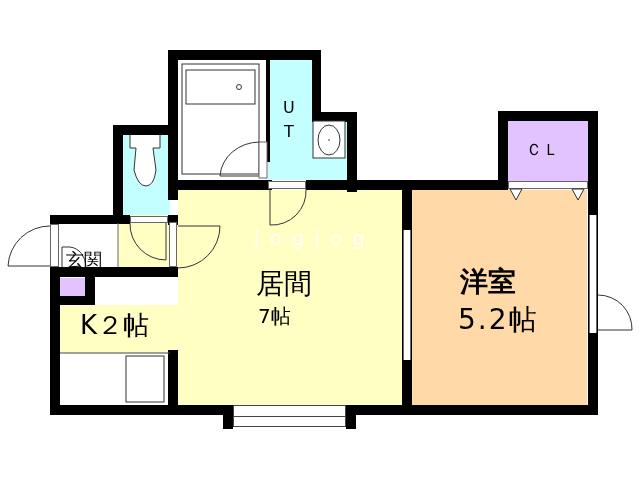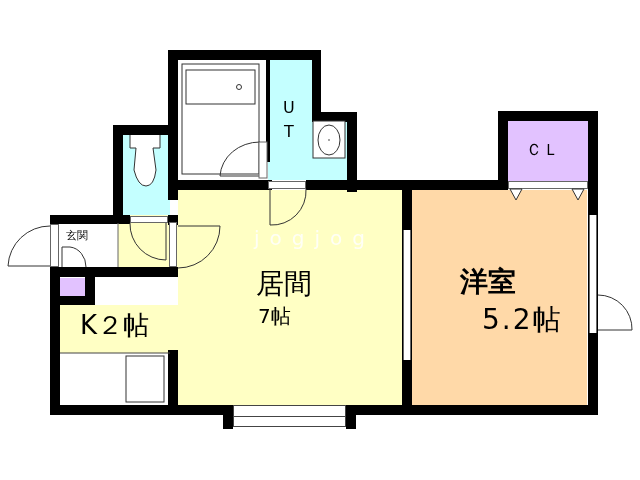--- a/index.html
+++ b/index.html
@@ -94,19 +94,19 @@
 
   <polygon points="510,189 522,189 516,200" fill="#fff" stroke="#333"></polygon>
   <polygon points="572,189 584,189 578,200" fill="#fff" stroke="#333"></polygon>
 
   <path d="M 598 295 A 34 34 0 0 1 632 330 L 598 330" fill="none" stroke="#333"></path>
 </svg>
 
 <div class="lbl" style="left:283px;top:100px;font-size:16px;">U</div>
 <div class="lbl" style="left:284px;top:124px;font-size:16px;">T</div>
 <div class="lbl" style="left:526px;top:142px;font-size:16px;letter-spacing:1px;">ＣＬ</div>
-<div class="lbl" style="left:66px;top:230px;font-size:11px;">玄関</div>
+<div class="lbl" style="left:66px;top:251px;font-size:18px;">玄関</div>
 <div class="lbl" style="left:80px;top:312px;font-size:26px;">K２帖</div>
 <div class="lbl" style="left:256px;top:270px;font-size:28px;">居間</div>
 <div class="lbl" style="left:258px;top:306px;font-size:20px;">7帖</div>
 <div class="lbl" style="left:460px;top:268px;font-size:28px;font-weight:bold;">洋室</div>
-<div class="lbl" style="left:458px;top:306px;font-size:28px;letter-spacing:2px;margin-left:24px;">5.2帖</div>
+<div class="lbl" style="left:458px;top:306px;font-size:28px;letter-spacing:2px;">5.2帖</div>
 <div class="lbl" style="left:254px;top:228px;font-size:20px;letter-spacing:10px;color:rgba(255,255,255,0.85);">jogjog</div>
 
 </body></html>

